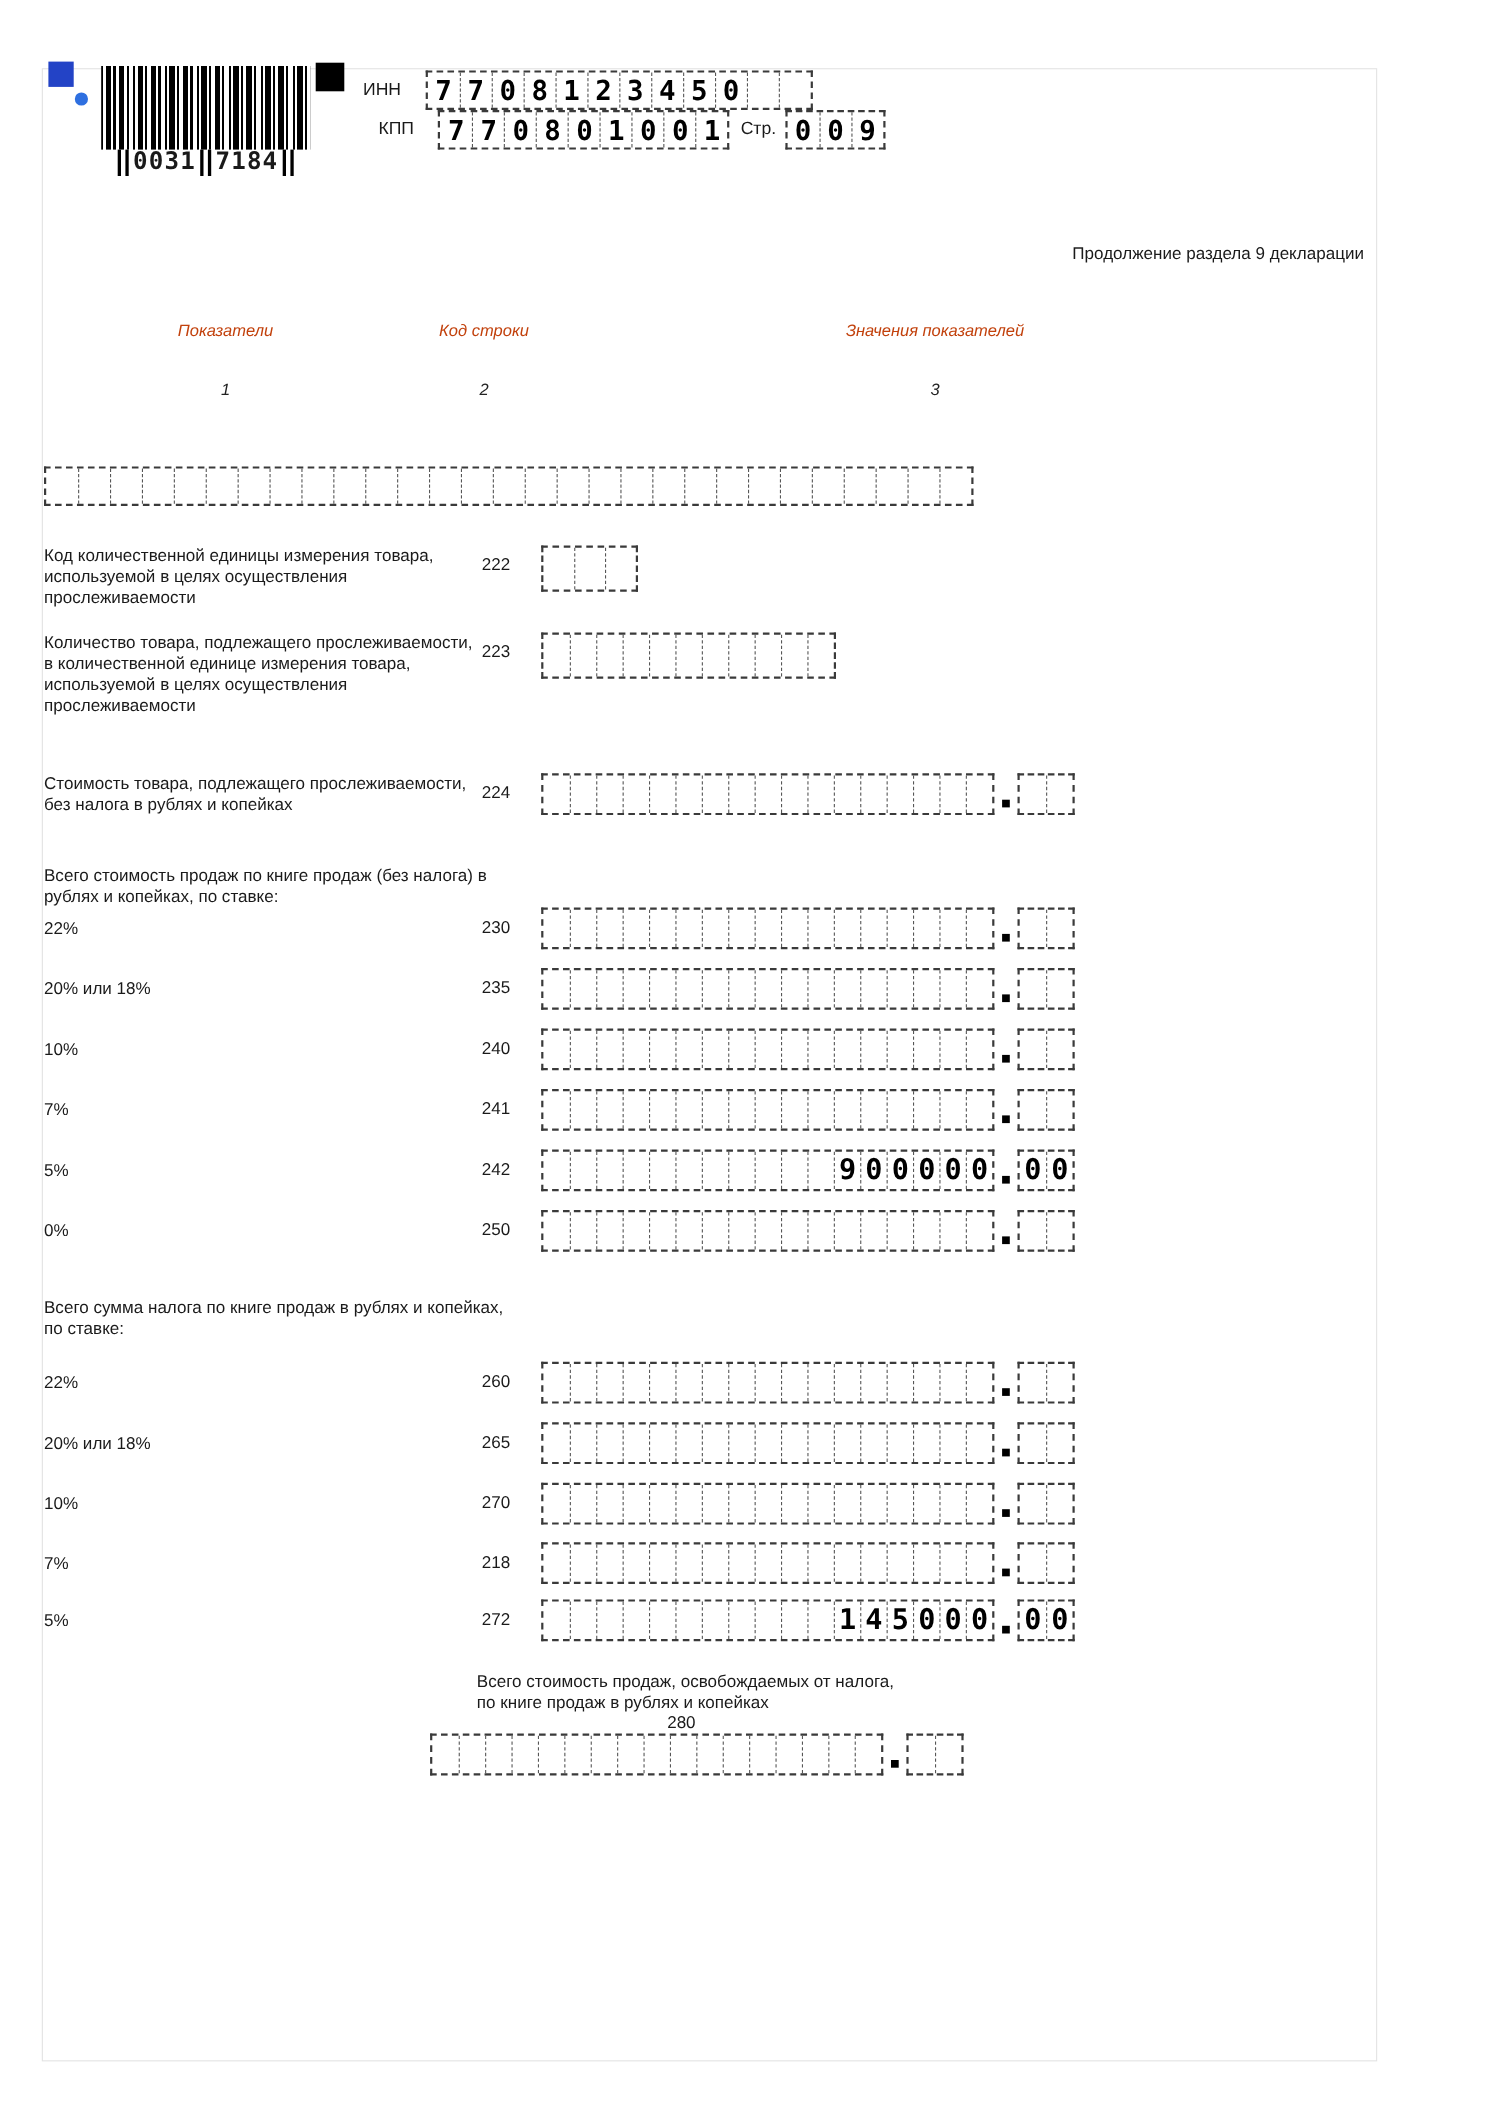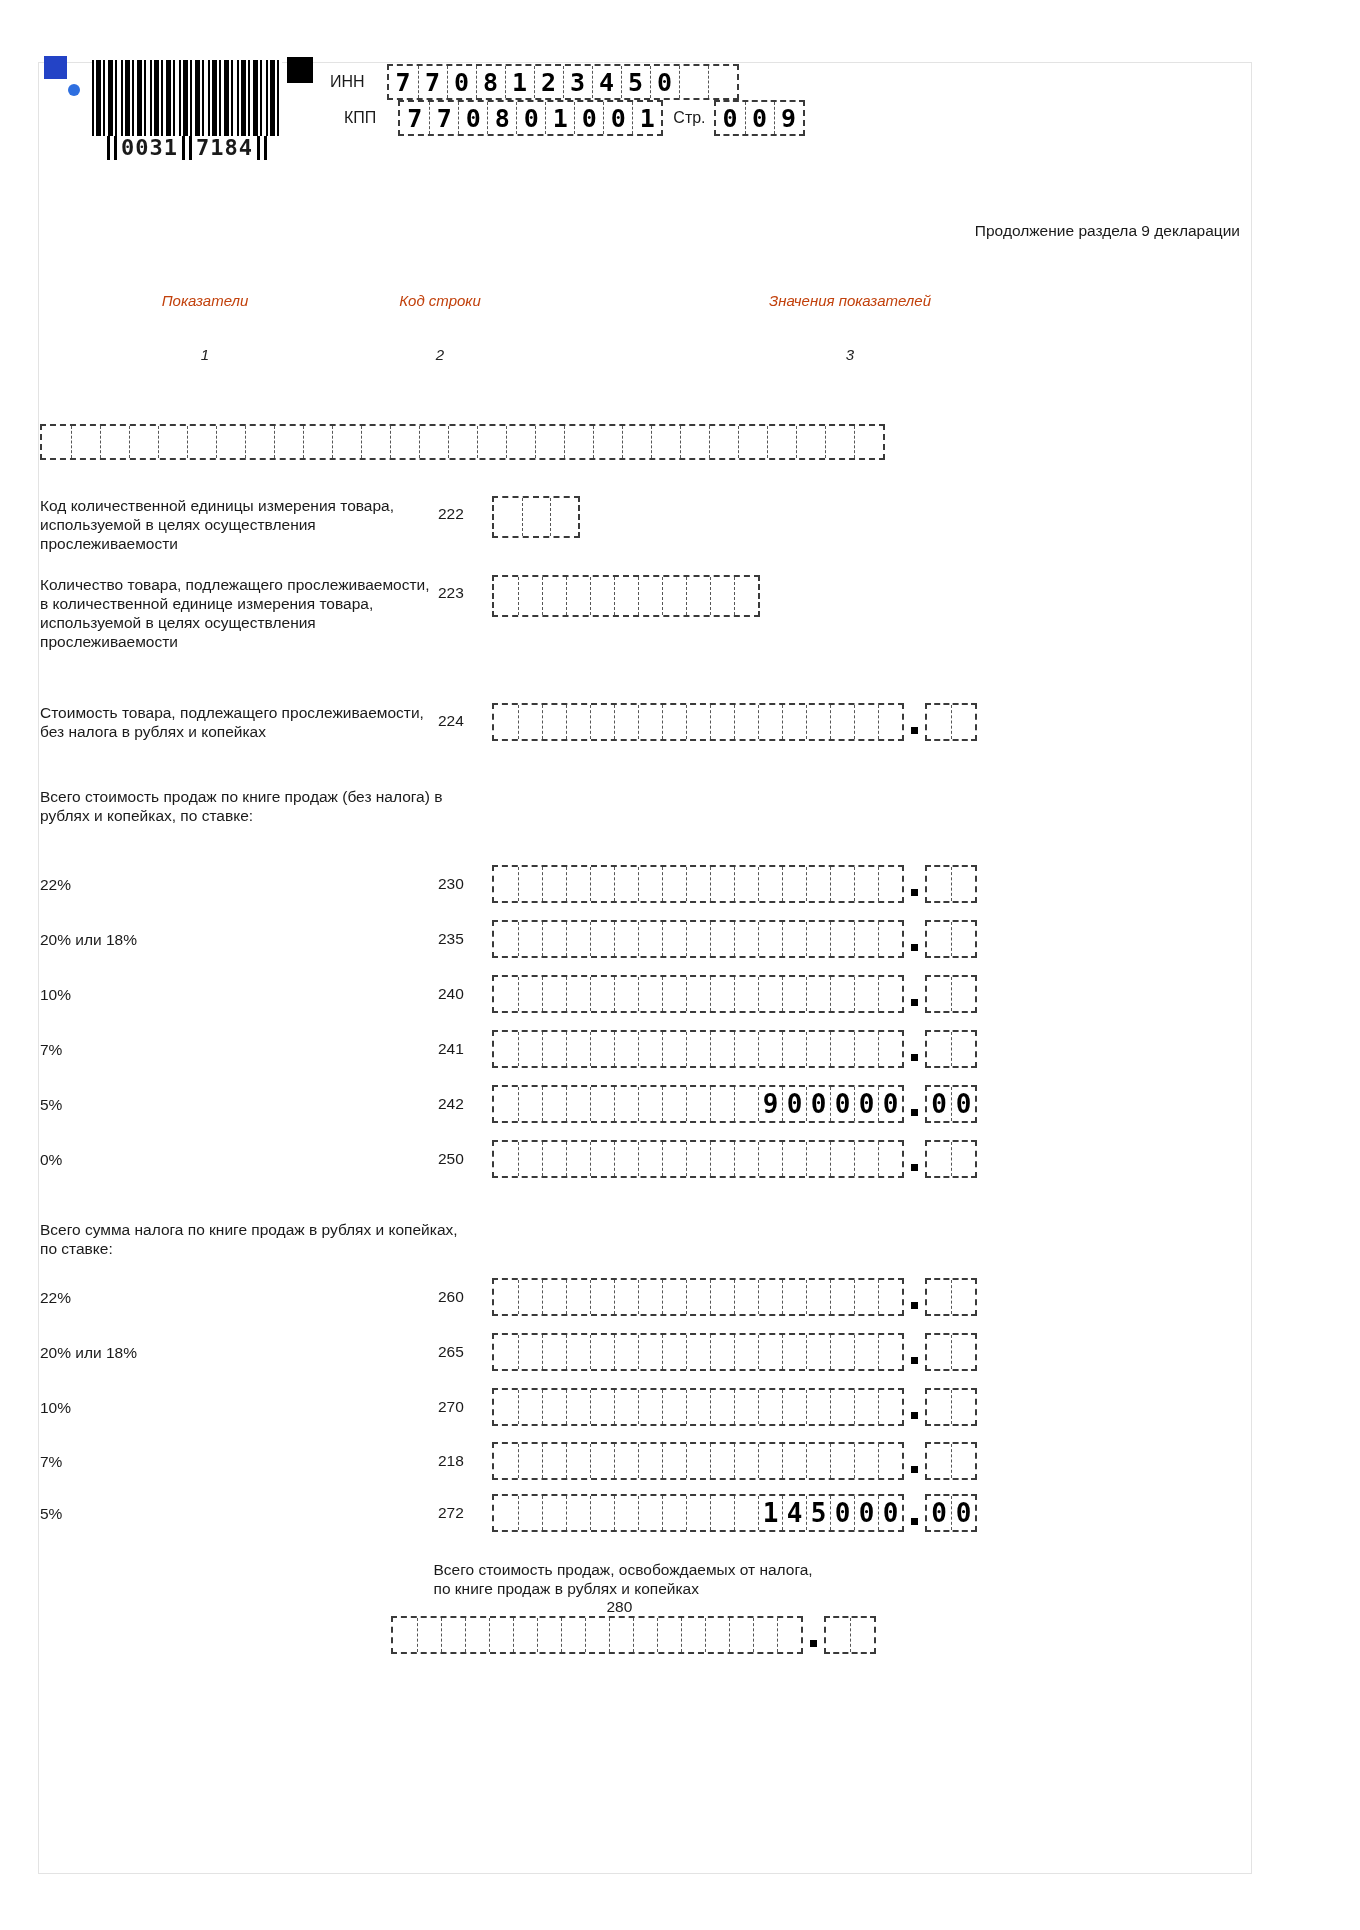--- a/index.html
+++ b/index.html
@@ -218,21 +218,21 @@
           <div class="cell"></div>
           <div class="cell"></div>
         </div>
         <div class="dot-sep"></div>
         <div class="cellgrid">
           <div class="cell"></div>
           <div class="cell"></div>
         </div>
       </div>
     </div>
-    <div class="frow" style="margin-bottom: 40px;">
+    <div class="frow" style="">
       <div class="section-label">Всего стоимость продаж по книге продаж (без налога) в рублях и копейках, по ставке:</div>
     </div>
     <div class="frow" style="margin-bottom: 17px;">
       <div class="flabel">22%</div>
       <div class="fcode">230</div>
       <div class="fbox">
         <div class="cellgrid">
           <div class="cell"></div>
           <div class="cell"></div>
           <div class="cell"></div>

